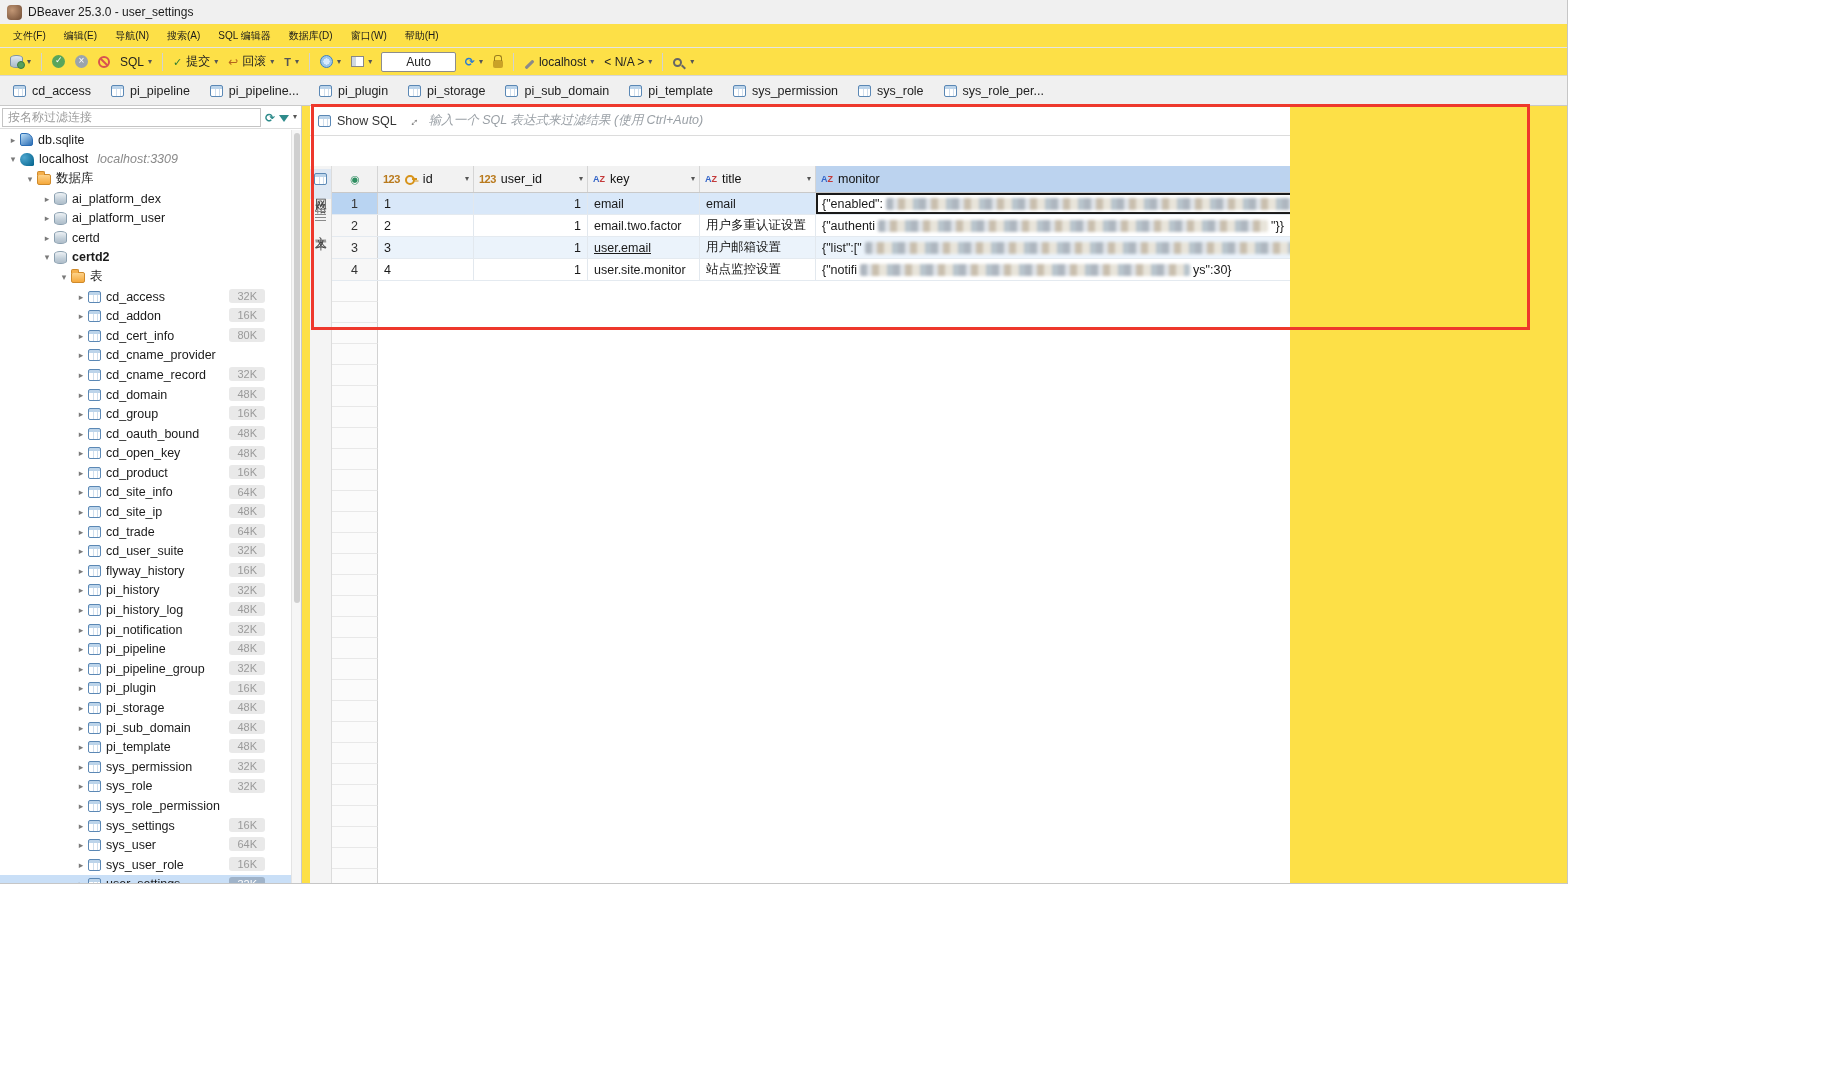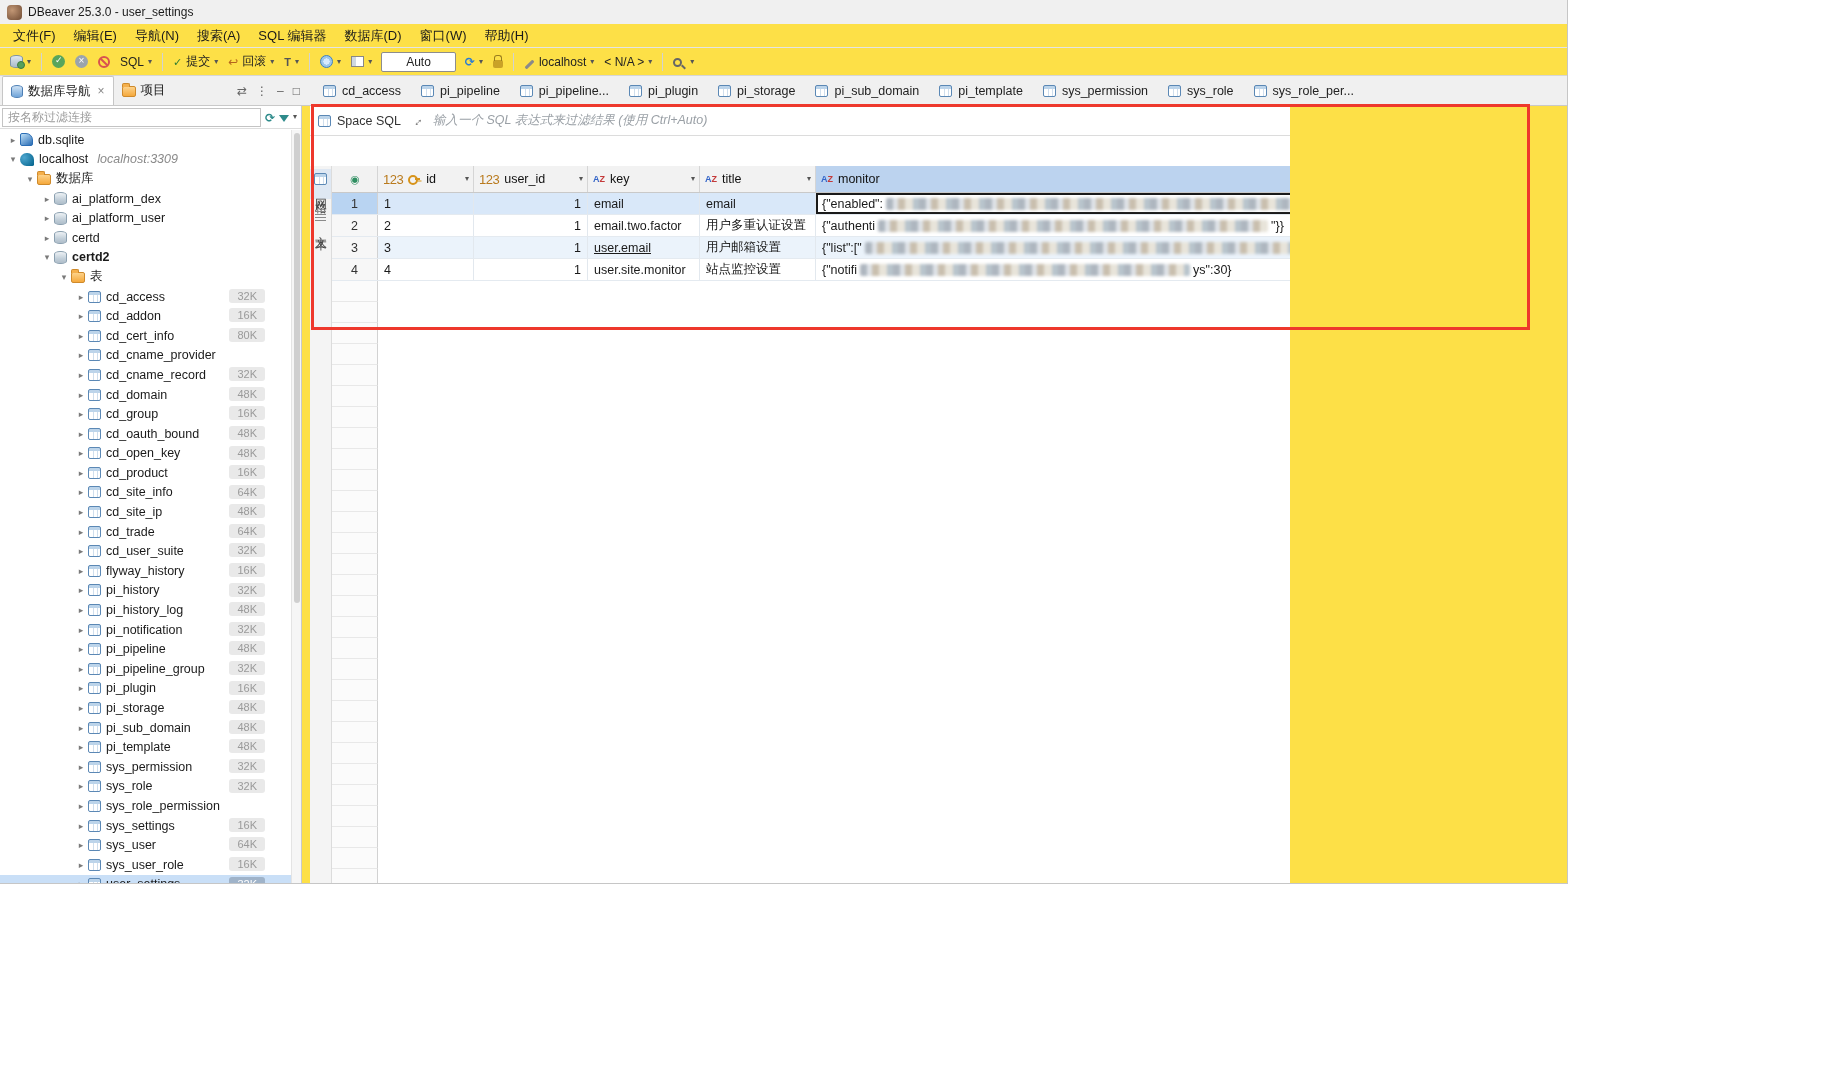--- a/index.html
+++ b/index.html
@@ -7,21 +7,21 @@
   .page{position:relative;width:1845px;height:1075px;background:#fff;overflow:hidden;
         font-family:"Liberation Sans","DejaVu Sans",sans-serif;color:#1a1a1a;}
   .app{position:absolute;left:0;top:0;width:1568px;height:884px;background:#fde047;
        border-right:1px solid #c6c6c6;border-bottom:1px solid #c6c6c6;overflow:hidden;}
 
   
   .titlebar{height:24px;display:flex;align-items:center;gap:6px;padding-left:7px;background:#f0f0f0;font-size:12px;}
   .app-logo{width:15px;height:15px;border-radius:4px;background:radial-gradient(circle at 35% 35%,#c29775,#6e4a33);flex:none;}
 
   
-  .menubar{height:23px;display:flex;align-items:center;padding-left:4px;font-size:13px;}
+  .menubar{height:23px;display:flex;align-items:center;padding-left:4px;font-size:10px;}
   .menu-item{padding:2px 9px;white-space:nowrap;}
 
   
   .toolbar{height:29px;display:flex;align-items:center;padding:0 5px;border-top:1px solid #e4e4e4;border-bottom:1px solid #d6d6d6;font-size:12px;}
   .tb-btn{display:flex;align-items:center;gap:4px;padding:3px 5px;border-radius:3px;white-space:nowrap;color:#222;}
   .tb-btn.boxed{border:1px solid #8d8d8d;background:#fff;padding:2px 24px;border-radius:2px;margin:0 4px;}
   .tb-sep{width:1px;height:18px;background:#d2d2d2;margin:0 5px;flex:none;}
   .caret{font-size:8px;color:#555;line-height:1;}
 
   
@@ -70,21 +70,21 @@
   .pres-tab.active{background:#dfe8f3;}
   .pres-label{writing-mode:vertical-rl;text-orientation:upright;font-size:12px;color:#444;letter-spacing:3px;}
 
   .grid{position:absolute;left:22px;top:0;right:0;bottom:0;font-size:12.5px;overflow:hidden;}
   .g-header{display:flex;height:27px;background:#f2f2f2;border-bottom:1px solid #c9c9c9;}
   .g-h{display:flex;align-items:center;gap:5px;padding:0 4px 0 5px;border-right:1px solid #d5d5d5;color:#111;flex:none;overflow:hidden;}
   .g-h.selcol{background:#bcd3ef;}
   .g-h .hcaret{margin-left:auto;}
   .corner{justify-content:center;}
   .rowsel{color:#2f8f62;font-size:11px;}
-  .t123{color:#b97a1d;font-weight:normal;font-size:13px;letter-spacing:-0.5px;flex:none;}
+  .t123{color:#b97a1d;font-weight:bold;font-size:11px;letter-spacing:-0.5px;flex:none;}
   .tAZ{font-size:9px;font-weight:bold;flex:none;}
   .tAZ .a{color:#3465c8;}
   .tAZ .z{color:#c43a3a;}
 
   .g-row{display:flex;border-bottom:1px solid #e4eaf0;background:#fff;}
   .g-row.odd{background:#ebf3fb;}
   .g-row.currow{background:#d9e8f9;}
   .g-row.emptyrow{border-bottom:none;background:transparent;}
   .g-c{height:21px;display:flex;align-items:center;padding:0 6px;border-right:1px solid #e2e8ee;overflow:hidden;white-space:nowrap;flex:none;}
   .rownum{justify-content:center;background:#f7f7f7;border-right:1px solid #d2d2d2;color:#333;}
@@ -228,37 +228,20 @@
           <span class="caret">▾</span>
         </div>
         <span class="tb-sep"></span>
         <div class="tb-btn">
           <span class="i search-icon"></span>
           <span class="caret">▾</span>
         </div>
       </div>
 
     <div class="tabstrip">
-      <div class="side-hdr">
-        <div class="side-tab active">
-          <span class="i dbnav-icon"></span>
-          <span>数据库导航</span>
-          <span class="closex">×</span>
-        </div>
-        <div class="side-tab">
-          <span class="i projects-icon"></span>
-          <span>项目</span>
-        </div>
-        <div class="hdr-icons">
-          <span class="hico">⇄</span>
-          <span class="hico">⋮</span>
-          <span class="hico">‒</span>
-          <span class="hico">□</span>
-        </div>
-      </div>
       <div class="editor-tabs">
           <div class="etab">
             <span class="i table-icon"></span>
             <span>cd_access</span>
           </div>
           <div class="etab">
             <span class="i table-icon"></span>
             <span>pi_pipeline</span>
           </div>
           <div class="etab">
@@ -540,21 +523,21 @@
         </div>
       <div class="vscroll">
         <div class="thumb"></div>
       </div>
     </div>
 
     <div class="main">
       <div class="filter-bar">
         <span class="showsql">
           <span class="i showsql-icon"></span>
-          <span>Space SQL</span>
+          <span>Show SQL</span>
         </span>
         <span class="expand-icon">↔</span>
         <span class="sql-placeholder">输入一个 SQL 表达式来过滤结果 (使用 Ctrl+Auto)</span>
       </div>
       <div class="grid-wrap">
         <div class="prestrip">
             <div class="pres-tab active">
               <span class="i grid-presentation-icon"></span>
               <span class="pres-label">网格</span>
             </div>

